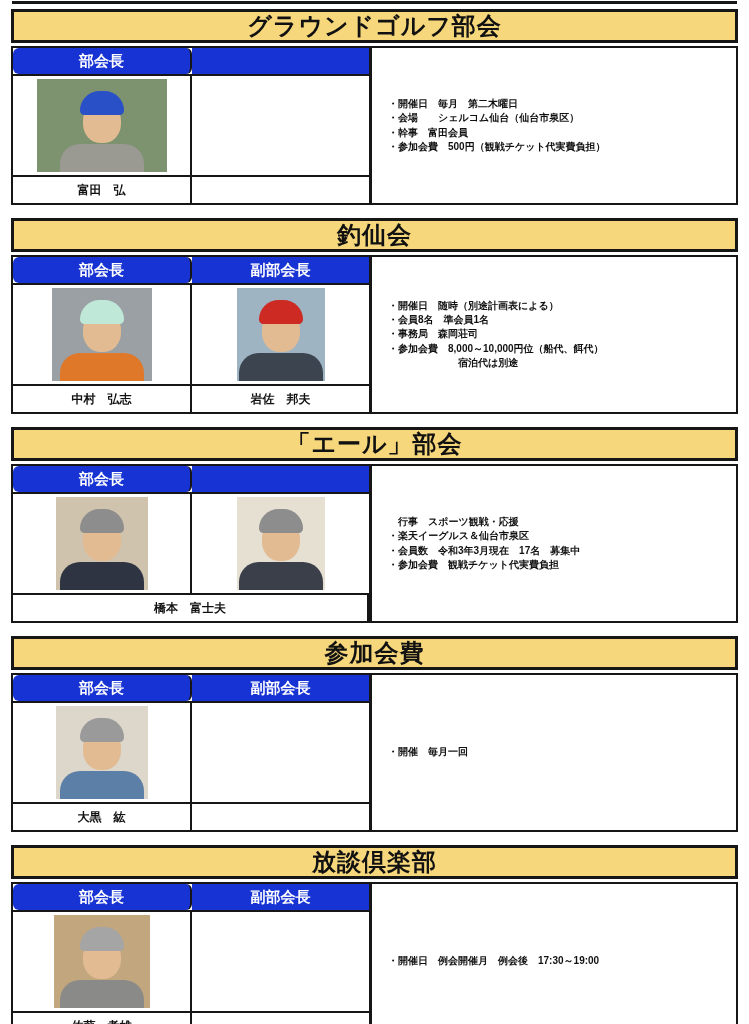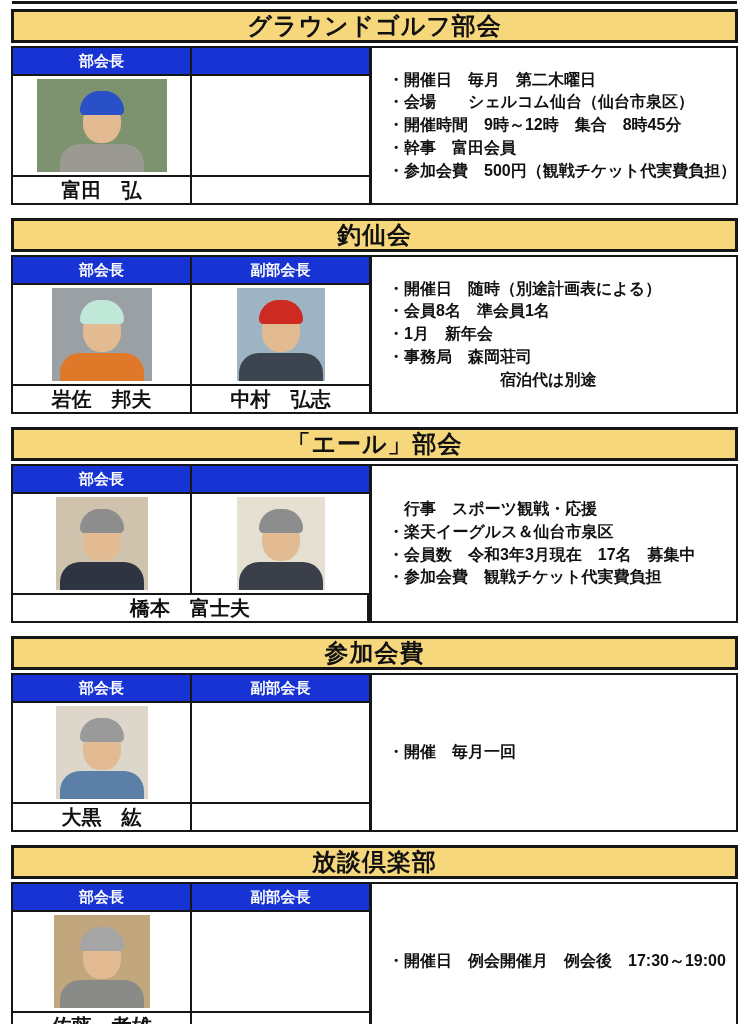--- a/index.html
+++ b/index.html
@@ -36,47 +36,47 @@
   }
   .role-row{display:flex;height:26px;border-bottom:2px solid #161616;}
   .role-cell{
     flex:1 1 50%;
     background:#1733d4;
     color:#ffffff;
     font-size:15px;
     text-align:center;
     line-height:26px;
   }
-  .role-cell:first-child{border-right:2px solid #161616;}
+  .role-cell:first-child{border-right:2px solid #161616;border-radius:6px;}
   .photo-row{display:flex;height:99px;border-bottom:2px solid #161616;}
   .photo-cell{
     flex:1 1 50%;
     display:flex;align-items:center;justify-content:center;
     background:#ffffff;
     overflow:hidden;
   }
   .photo-cell:first-child{border-right:2px solid #161616;}
   .name-row{display:flex;height:26px;}
   .name-cell{
     flex:1 1 50%;
     text-align:center;
-    font-size:20px;
+    font-size:12px;
     line-height:26px;
     white-space:pre;
   }
   .name-cell:first-child{border-right:2px solid #161616;}
   .details-box{
     flex:1 1 auto;
     display:flex;
     flex-direction:column;
     justify-content:center;
     padding:4px 6px 4px 16px;
   }
   .detail-line{
-    font-size:16px;
+    font-size:10px;
     line-height:1.42;
     white-space:pre;
   }
   
   .avatar{position:relative;height:93px;overflow:hidden;}
   .avatar .bgfill{position:absolute;inset:0;background:var(--bg);}
   .avatar .torso{position:absolute;bottom:-16px;left:50%;transform:translateX(-50%);
     width:84px;height:44px;border-radius:20px 20px 0 0;background:var(--torso);}
   .avatar .head{position:absolute;top:20px;left:50%;transform:translateX(-50%);
     width:38px;height:44px;border-radius:50% 50% 44% 44%;background:#e2bb92;}
@@ -116,21 +116,20 @@
           <div class="photo-cell"></div>
         </div>
         <div class="name-row">
           <div class="name-cell">富田　弘</div>
           <div class="name-cell"></div>
         </div>
       </div>
       <div class="details-box">
         <div class="detail-line">・開催日　毎月　第二木曜日</div>
         <div class="detail-line">・会場　　シェルコム仙台（仙台市泉区）</div>
-        <div class="detail-line">・開催時間　9時～12時　集合　8時45分</div>
         <div class="detail-line">・幹事　富田会員</div>
         <div class="detail-line">・参加会費　500円（観戦チケット代実費負担）</div>
       </div>
     </div>
   </div>
 
   <div class="club">
     <div class="club-title">釣仙会</div>
     <div class="club-body">
       <div class="members-table">
@@ -150,29 +149,29 @@
           <div class="photo-cell">
             <div class="avatar a3">
               <div class="bgfill"></div>
               <div class="torso"></div>
               <div class="head"></div>
               <div class="cap"></div>
             </div>
           </div>
         </div>
         <div class="name-row">
+          <div class="name-cell">中村　弘志</div>
           <div class="name-cell">岩佐　邦夫</div>
-          <div class="name-cell">中村　弘志</div>
         </div>
       </div>
       <div class="details-box">
         <div class="detail-line">・開催日　随時（別途計画表による）</div>
         <div class="detail-line">・会員8名　準会員1名</div>
-        <div class="detail-line">・1月　新年会</div>
         <div class="detail-line">・事務局　森岡荘司</div>
+        <div class="detail-line">・参加会費　8,000～10,000円位（船代、餌代）</div>
         <div class="detail-line">　　　　　　　宿泊代は別途</div>
       </div>
     </div>
   </div>
 
   <div class="club">
     <div class="club-title">「エール」部会</div>
     <div class="club-body">
       <div class="members-table">
         <div class="role-row">

